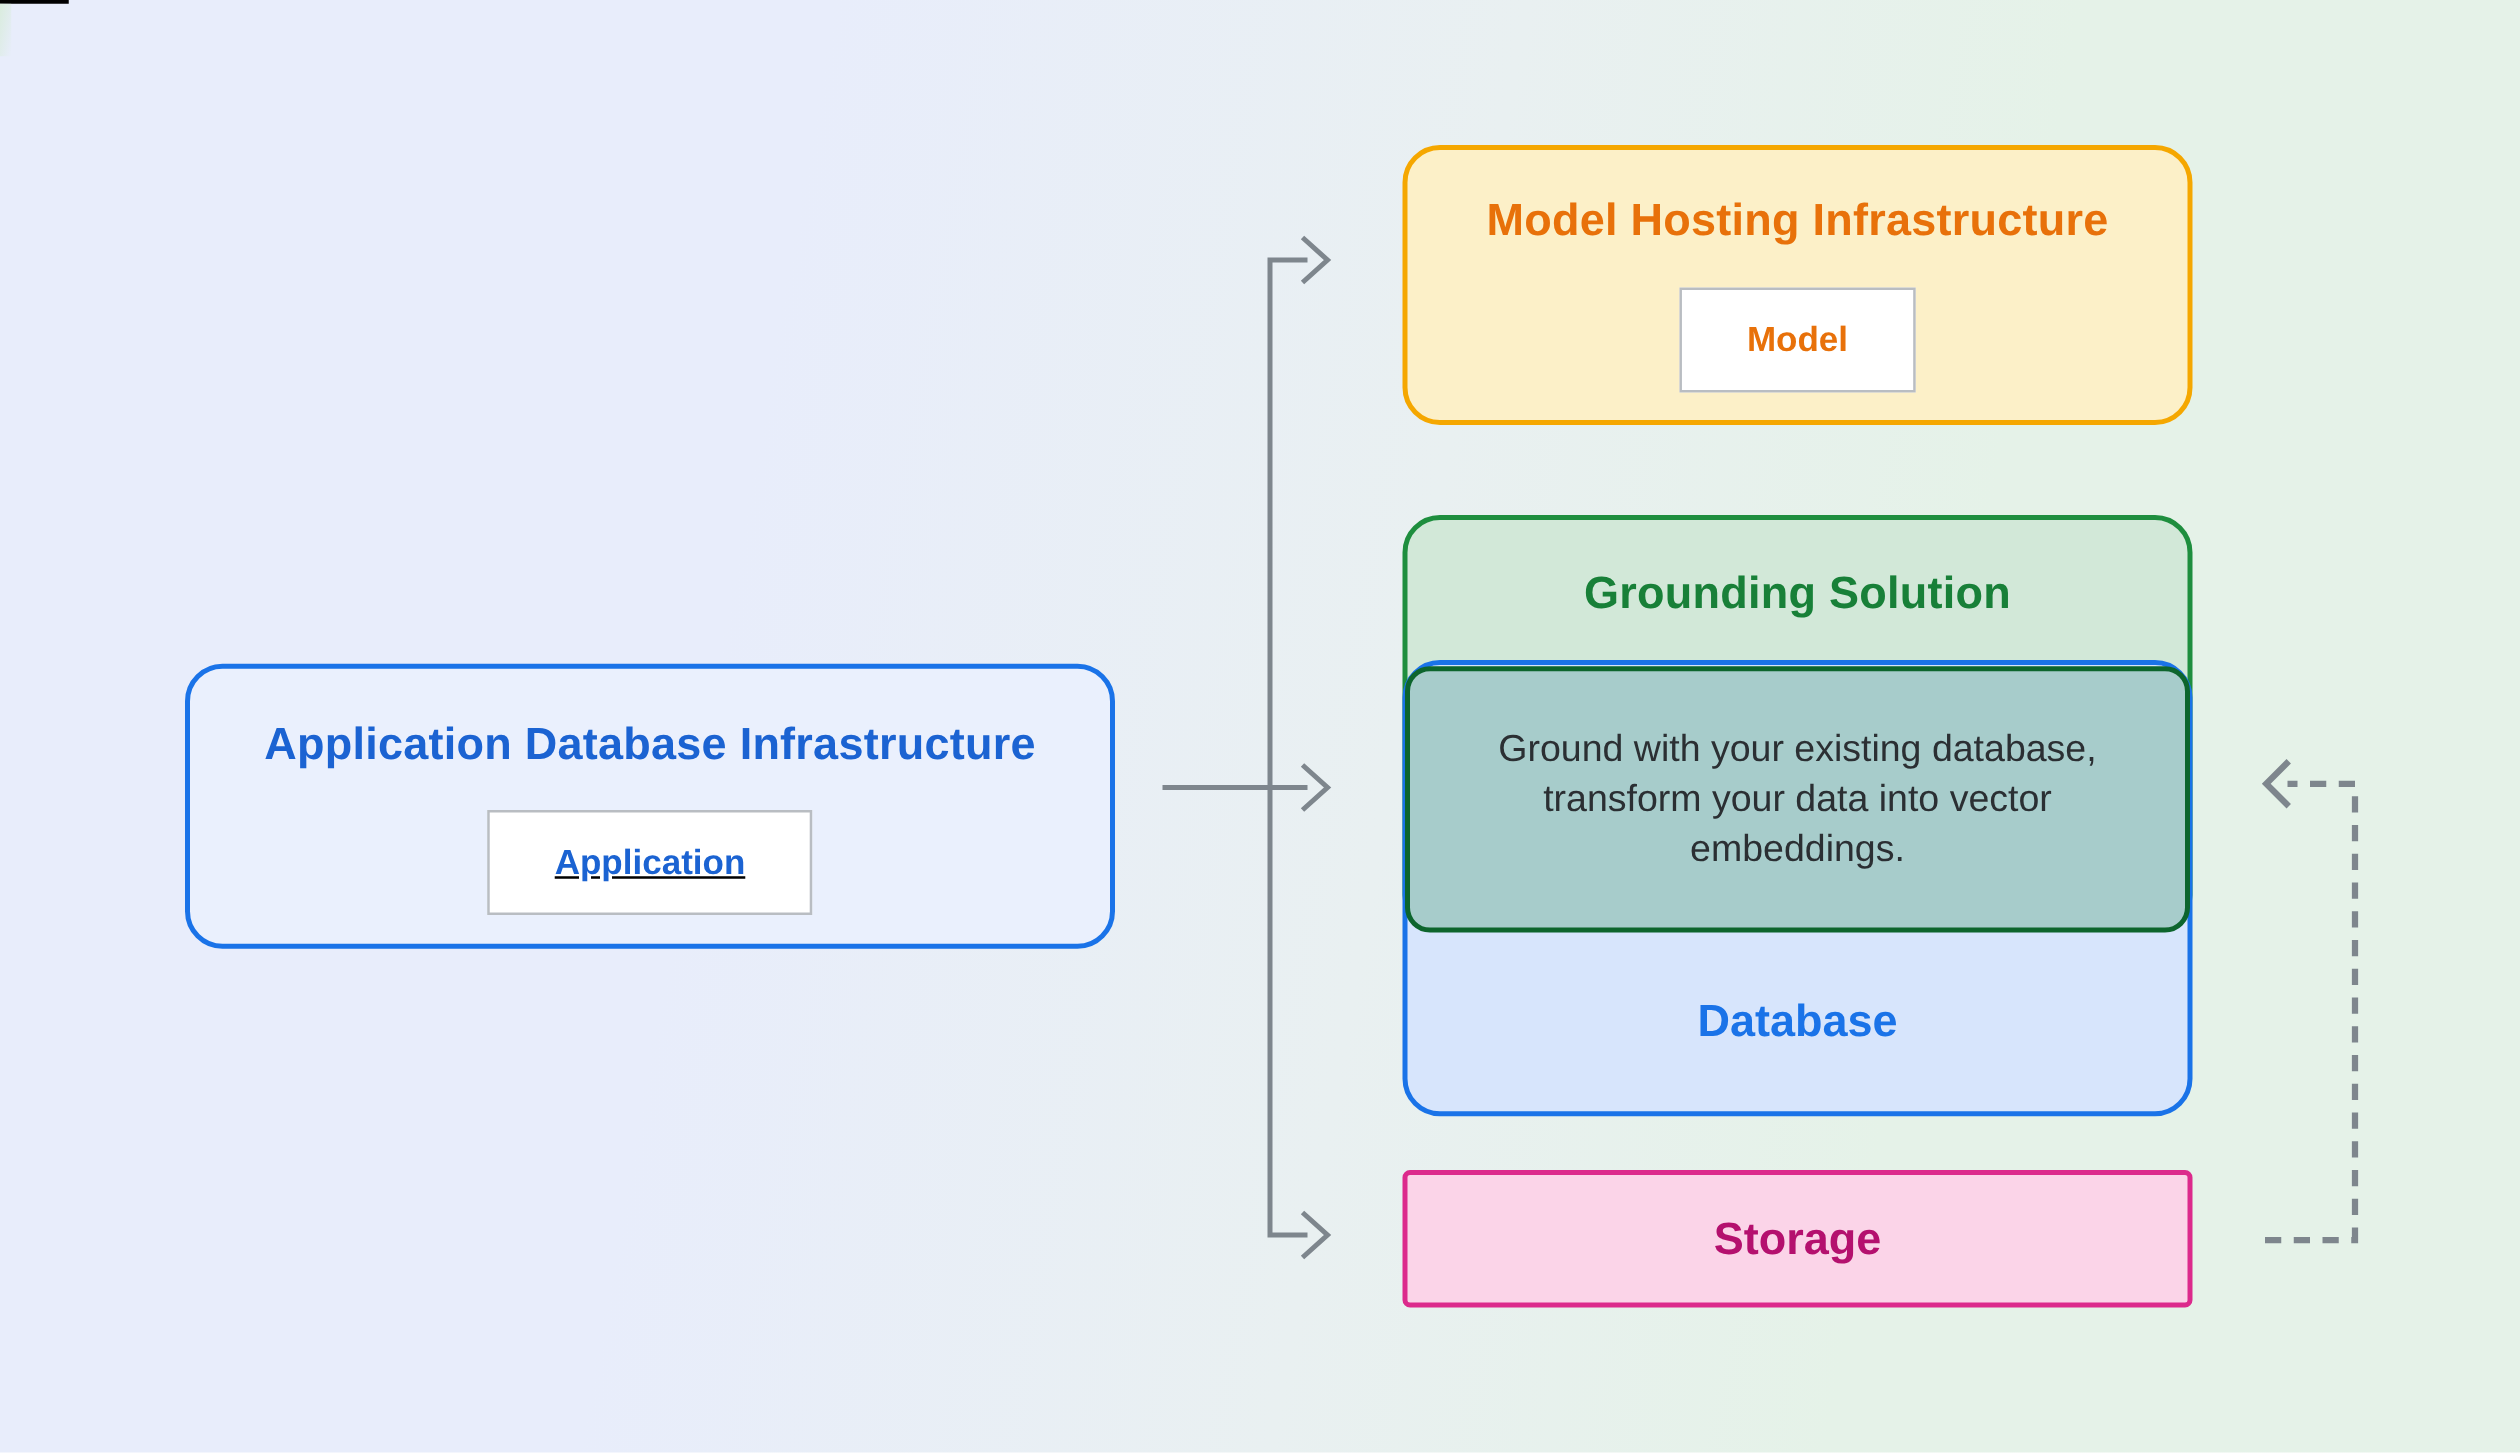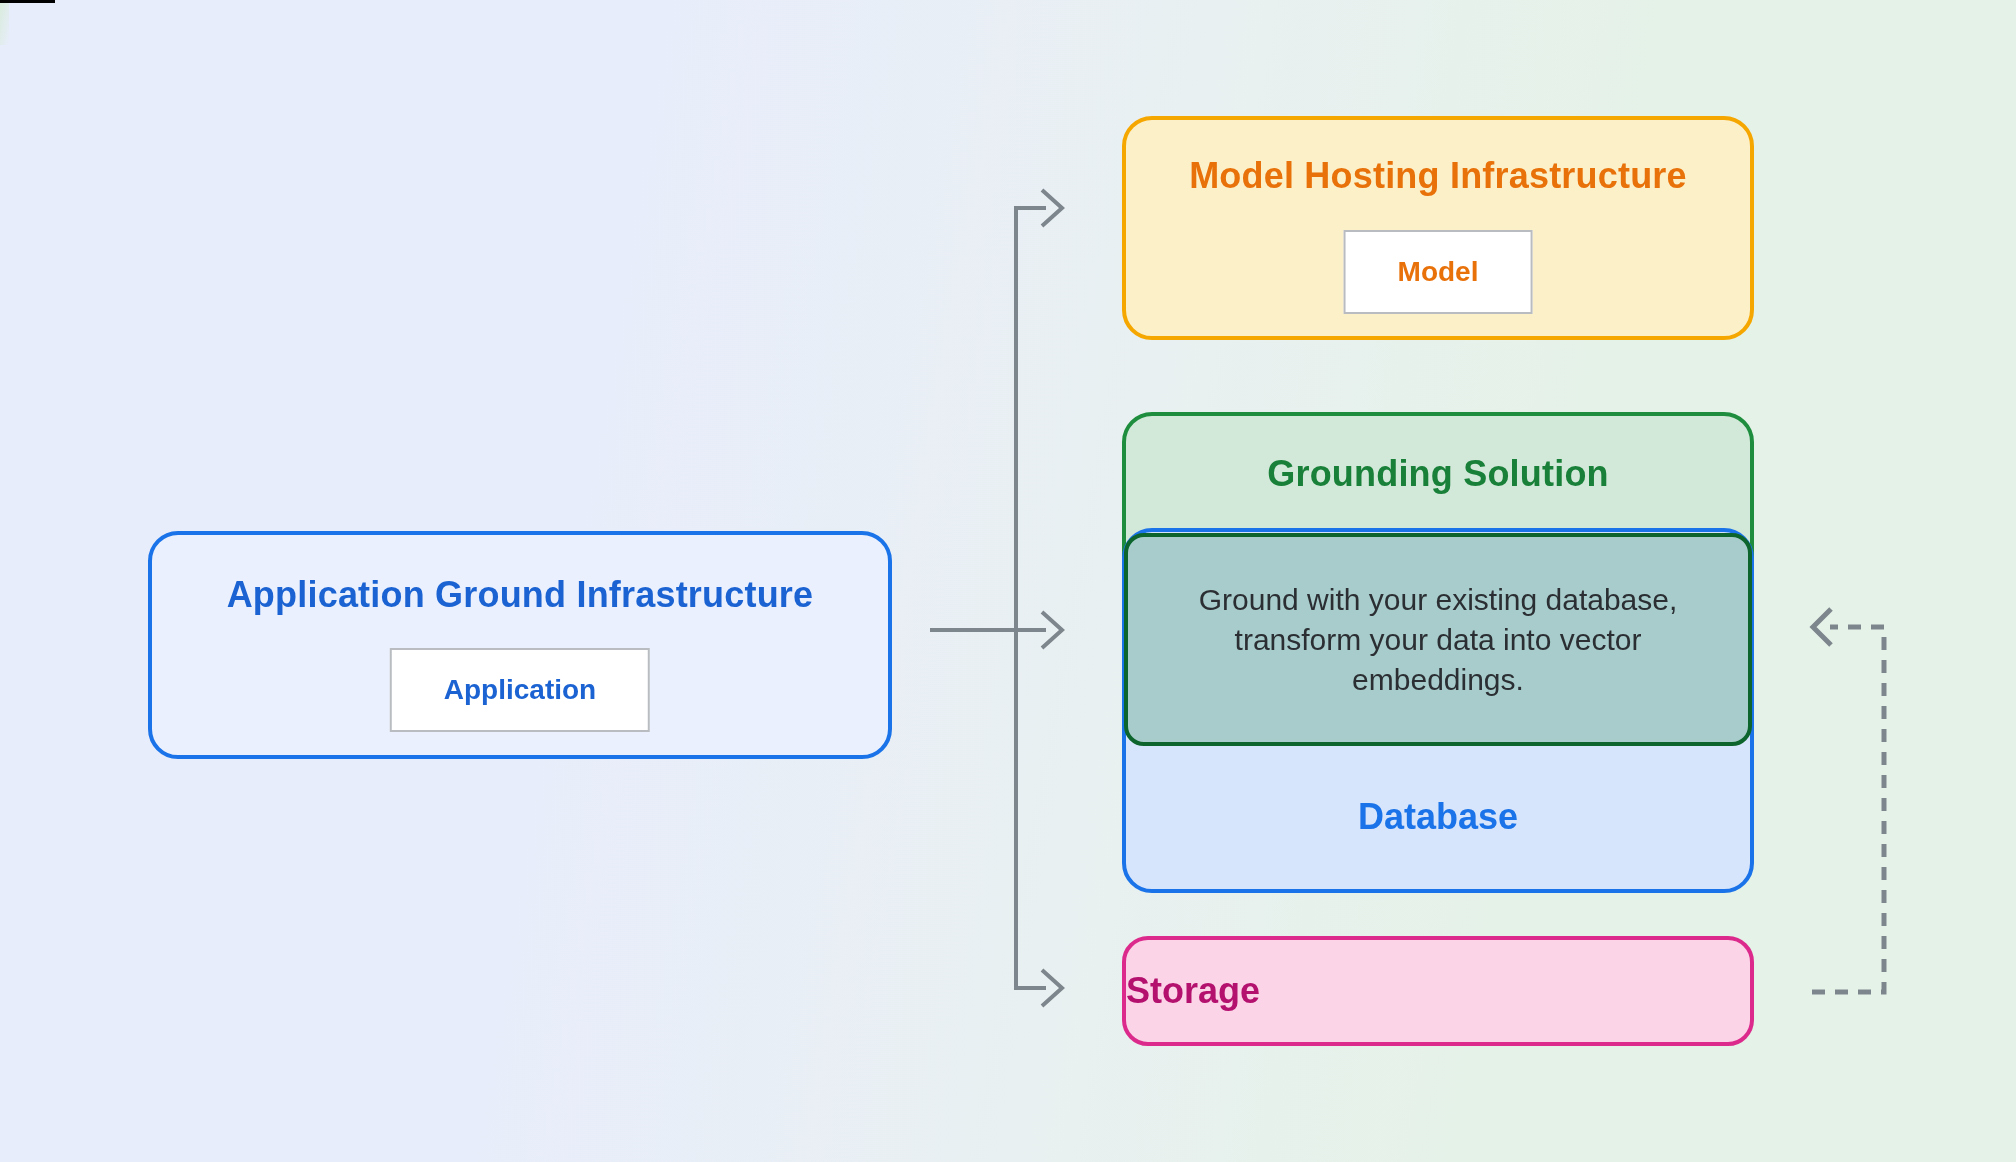--- a/index.html
+++ b/index.html
@@ -78,21 +78,21 @@
     font-weight: bold;
     font-size: 28px;
   }
   
   .app-box {
     left: 148px; top: 531px; width: 744px; height: 228px;
     background: var(--app-fill);
     border: 4px solid var(--blue-border);
   }
   .app-box .box-title { top: 38px; color: var(--blue-text); }
-  .app-box .chip { top: 113px; }
+  .app-box .chip { top: 113px; text-decoration: underline; }
   .app-box .chip span { color: var(--blue-text); }
   
   .model-box {
     left: 1122px; top: 116px; width: 632px; height: 224px;
     background: var(--amber-fill);
     border: 4px solid var(--amber-border);
     padding-left: 32px;
   }
   .model-box .box-title { top: 34px; color: var(--orange-text); }
   .model-box .chip { top: 110px; }
@@ -132,23 +132,24 @@
     text-align: center;
     font-size: 30px;
     line-height: 40px;
     color: var(--body-text);
   }
   
   .storage-box {
     left: 1122px; top: 936px; width: 632px; height: 110px;
     background: var(--pink-fill);
     border: 4px solid var(--pink-border);
-    border-radius: 26px;
+    border-radius: 6px;
     display: flex;
     align-items: center;
+    justify-content: center;
   }
   .storage-box span {
     font-weight: bold;
     font-size: 36px;
     color: var(--pink-text);
   }
   
   svg.arrows {
     position: absolute;
     left: 0; top: 0;
@@ -180,21 +181,21 @@
 
     <path class="head" d="M1042 190 L1062 208 L1042 226"></path>
     <path class="head" d="M1042 612 L1062 630 L1042 648"></path>
     <path class="head" d="M1042 970 L1062 988 L1042 1006"></path>
 
     <path class="dash" d="M1812 992 H1884 V627 H1830"></path>
     <path class="dash-head" d="M1831 609 L1813 627 L1831 645"></path>
   </svg>
 
   <div class="box app-box">
-    <div class="box-title">Application Ground Infrastructure</div>
+    <div class="box-title">Application Database Infrastructure</div>
     <div class="chip">
       <span>Application</span>
     </div>
   </div>
 
   <div class="box model-box">
     <div class="box-title">Model Hosting Infrastructure</div>
     <div class="chip">
       <span>Model</span>
     </div>

